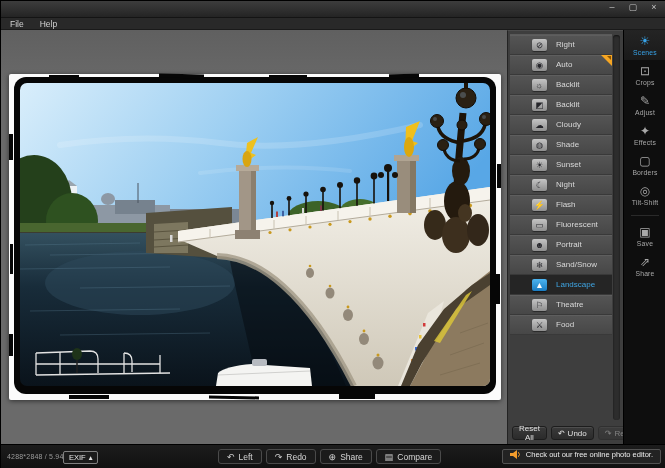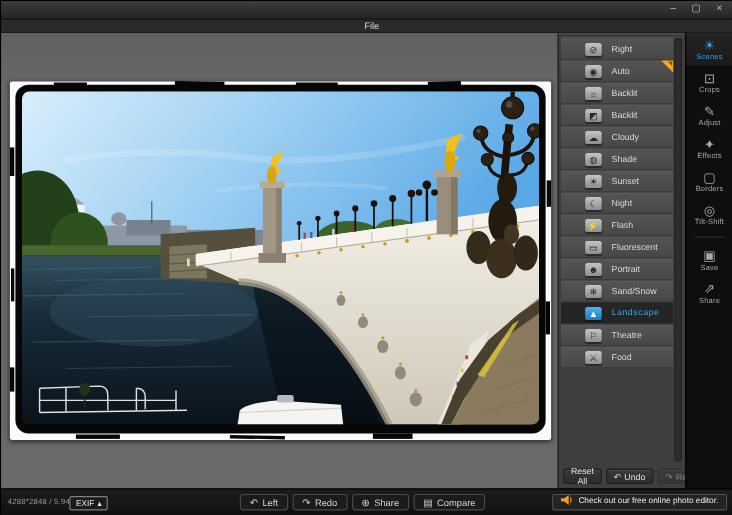--- a/index.html
+++ b/index.html
@@ -12,21 +12,21 @@
   .titlebar { position:absolute; left:0; top:0; width:665px; height:17px;
     background:linear-gradient(180deg,#3d3d3d,#242424); border-bottom:1px solid #141414; }
   .title { position:absolute; left:0; right:0; top:2px; text-align:center;
     font-size:10px; font-weight:bold; color:#d4d4d4; text-shadow:0 -1px 0 #000; }
   .winctrls { position:absolute; right:6px; top:1px; display:flex; gap:9px; }
   .winctrl { font-size:9px; color:#c2c2c2; width:12px; text-align:center; cursor:default; }
 
   
   .menubar { position:absolute; left:0; top:17px; width:665px; height:12px;
     background:#292929; border-bottom:1px solid #1a1a1a; display:flex; align-items:center;
-    padding-left:9px; gap:16px;flex-direction:column; }
+    padding-left:9px; gap:16px; }
   .menu-item { font-size:8.5px; color:#d2d2d2; }
 
   
   .canvas { position:absolute; left:0; top:29px; width:506px; height:414px;
     background:linear-gradient(180deg,#606060 0,#6a6a6a 60px,#6a6a6a); }
   .photo-wrap { position:absolute; left:8px; top:44px; width:492px; height:326px;
     background:#fbfbfb; border-radius:2px; box-shadow:0 1px 5px rgba(0,0,0,.55); }
   .photo-frame { position:absolute; left:5px; top:3px; right:5px; bottom:6px;
     background:#060606; border-radius:12px; }
   .photo-frame svg { position:absolute; left:6px; top:6px; width:470px; height:303px;
@@ -39,21 +39,21 @@
   .scenes-list { position:absolute; left:2px; top:3px; width:102px; border-top:1px solid #5a5a5a; }
   .scene-row { position:relative; height:20px; display:flex; align-items:center;
     padding-left:22px; background:linear-gradient(180deg,#555,#474747);
     border-bottom:1px solid #393939; box-shadow:inset 0 1px 0 #5e5e5e; cursor:pointer; }
   .scene-row.selected { background:#252525; box-shadow:none; }
   .tile { width:15px; height:12px; line-height:12px; text-align:center; font-size:8.5px;
     color:#26262b; border-radius:2px; background:linear-gradient(180deg,#c4c4c4,#8e8e8e);
     box-shadow:0 1px 1px rgba(0,0,0,.45); flex:none; }
   .scene-row.selected .tile { background:linear-gradient(180deg,#4cb4f0,#1a7cc2); color:#fff; }
   .slbl { font-size:8px; color:#d9d9d9; margin-left:9px; white-space:nowrap; }
-  .scene-row.selected .slbl { color:#3fa5e3;font-family:Liberation Mono, monospace; }
+  .scene-row.selected .slbl { color:#3fa5e3; }
   .corner-badge { position:absolute; right:0; top:0; width:0; height:0;
     border-top:11px solid #f6a623; border-left:11px solid transparent; }
   .corner-badge:after { content:""; position:absolute; right:1px; top:-10px;
     border-top:4px solid #8a5200; border-left:4px solid transparent; }
   .scroll-track { position:absolute; right:3px; top:4px; bottom:24px; width:7px;
     background:#2d2d2d; border-radius:3px; box-shadow:inset 0 1px 2px rgba(0,0,0,.6); }
   .panel-footer { position:absolute; left:4px; bottom:4px; display:flex; gap:4px; }
   .pf-btn { height:14px; display:inline-flex; align-items:center; gap:3px; padding:0 6px;
     font-size:8px; color:#e0e0e0; background:linear-gradient(180deg,#3a3a3a,#2b2b2b);
     border:1px solid #1d1d1d; border-radius:3px; box-shadow:inset 0 1px 0 #4e4e4e; cursor:pointer; }

